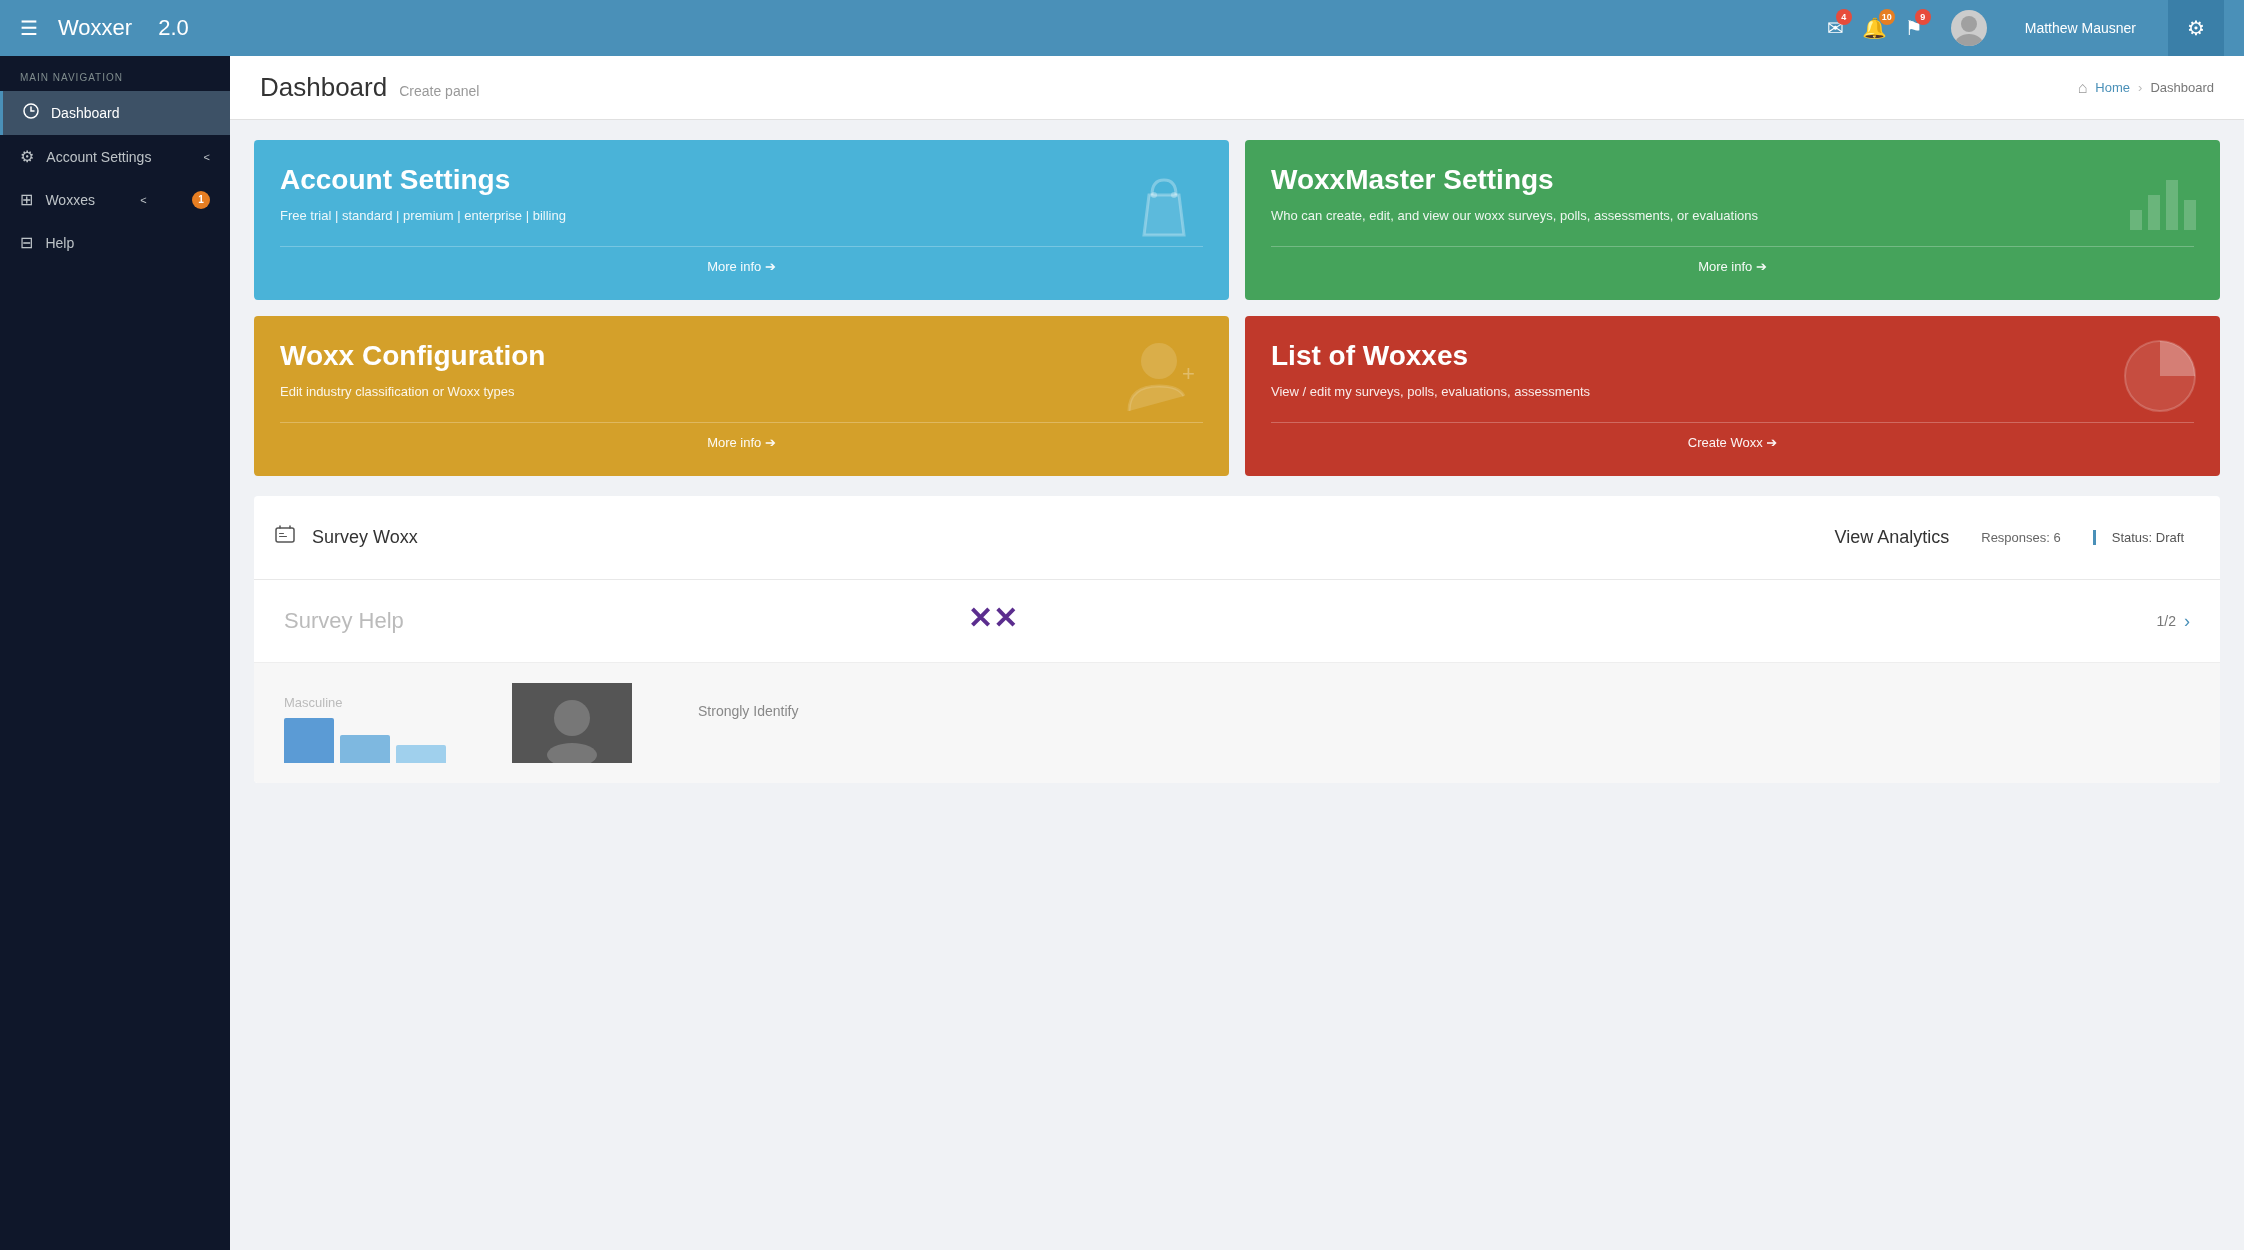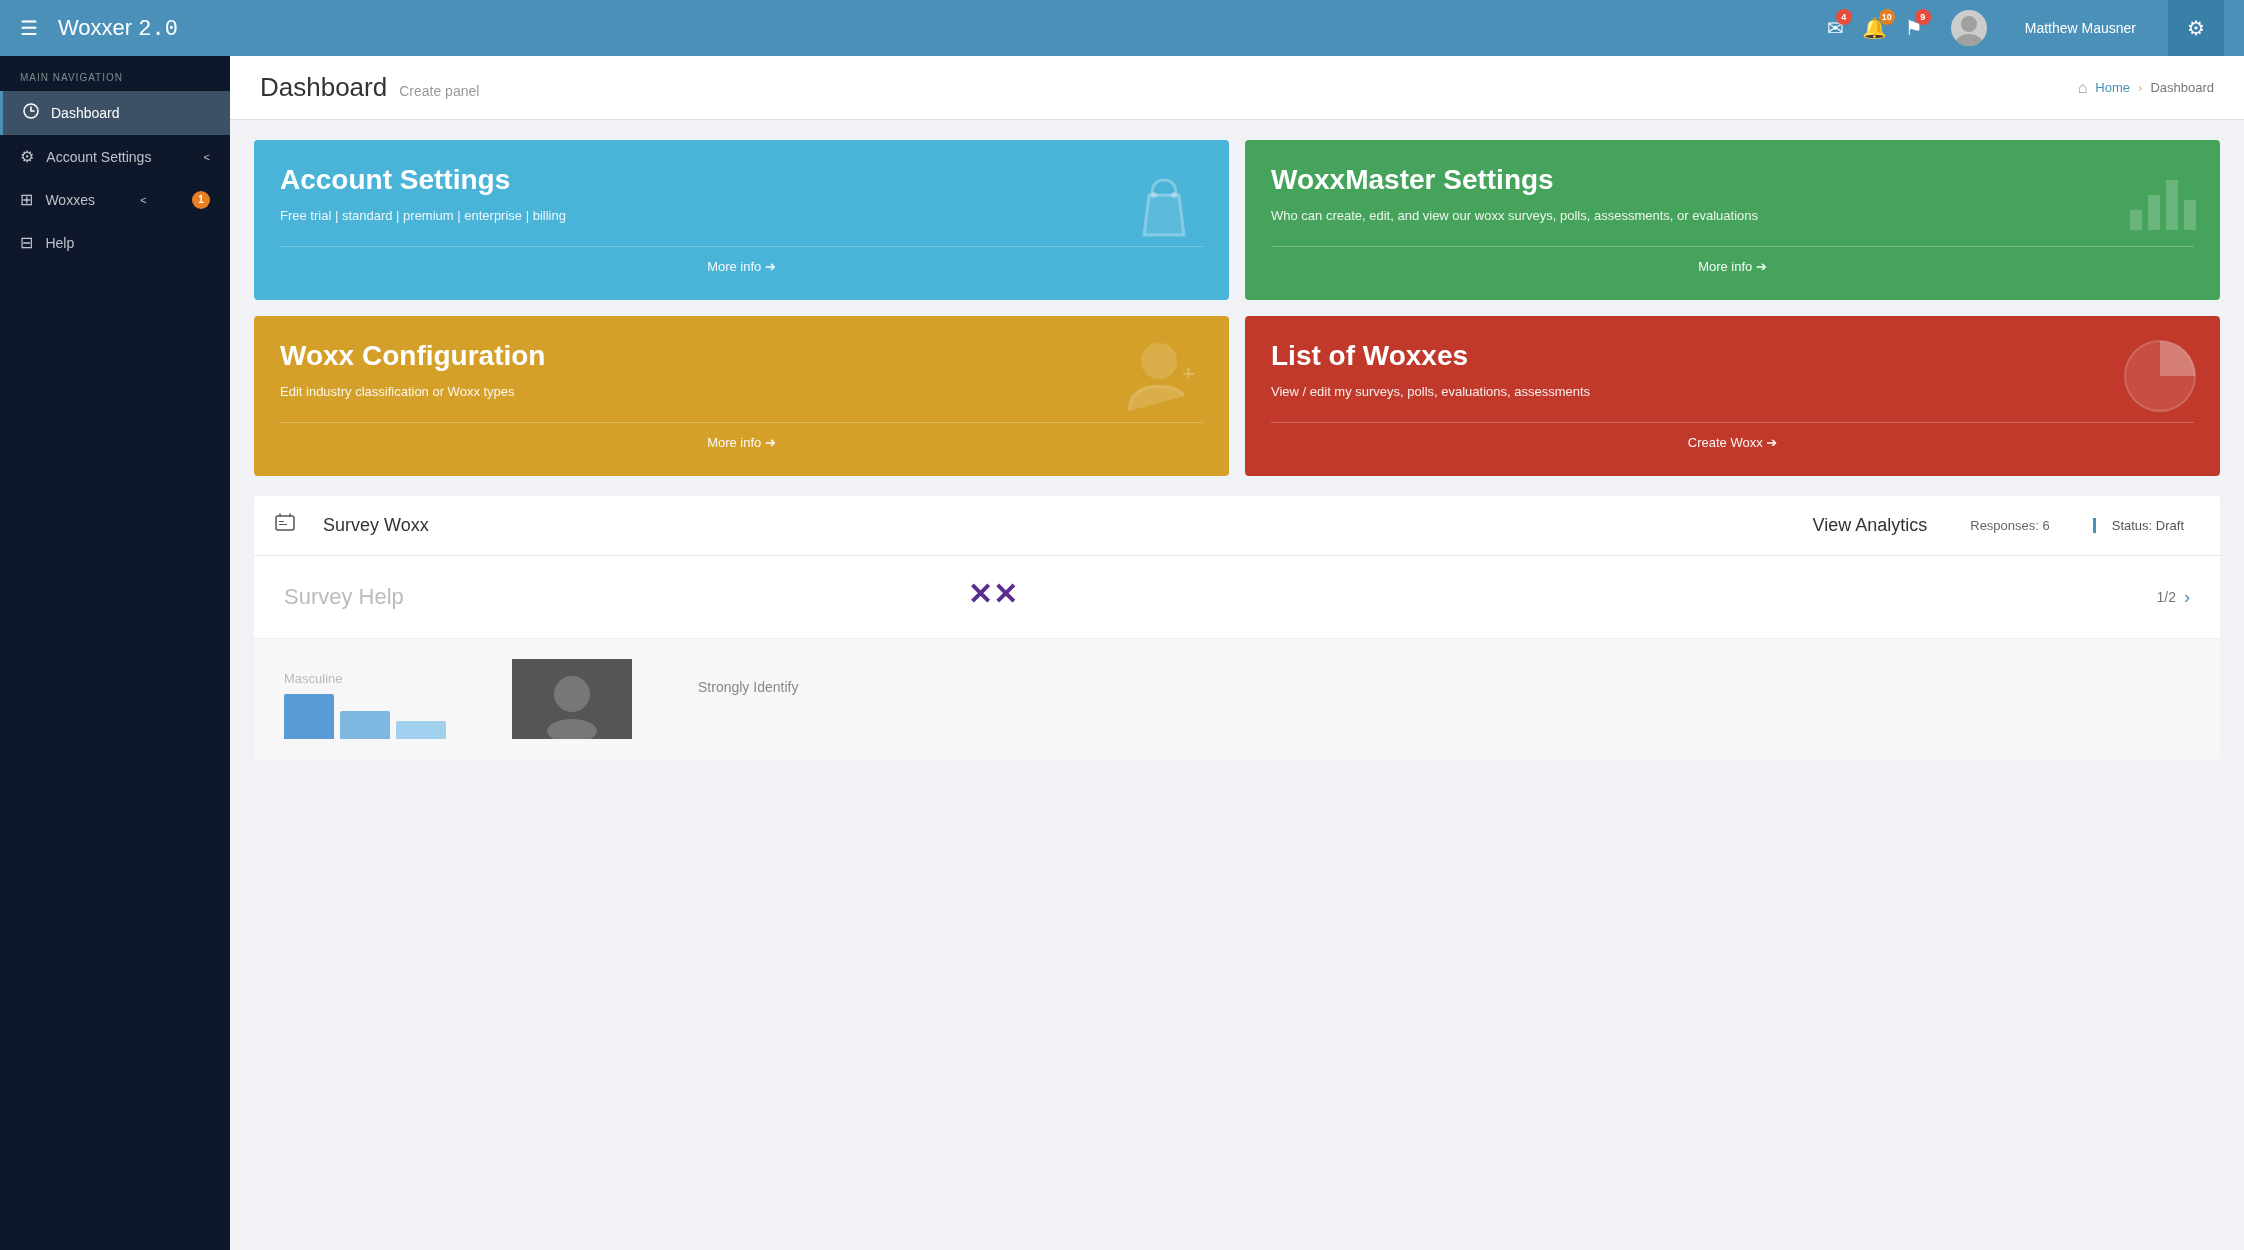--- a/index.html
+++ b/index.html
@@ -233,23 +233,23 @@
     
     .survey-section {
       background: white;
       margin: 0 24px 20px;
       border-radius: 4px;
       overflow: hidden;
     }
     .survey-header {
       display: flex;
       align-items: center;
-      padding: 16px 20px;
+      padding: 28px 20px;
       border-bottom: 1px solid #e8e8e8;
-      gap: 27px;
+      gap: 16px;
     }
     .survey-icon { font-size: 20px; color: #555; }
     .survey-title { font-size: 18px; color: #333; font-weight: 400; flex: 1; }
     .survey-analytics {
       font-size: 18px;
       color: #333;
       cursor: pointer;
     }
     .survey-responses {
       font-size: 13px;
@@ -318,21 +318,21 @@
       padding: 20px 0 0 0;
     }
   </style>
 </head>
 <body>
 
 <div class="topbar">
   <span class="topbar-menu-icon">☰</span>
   <div class="topbar-logo">
     <span>Woxxer</span>
-    <span style="font-weight:300; margin-left:0;font-family:Liberation Mono, monospace;">2.0</span>
+    <span style="font-weight:300; margin-left:20px;">2.0</span>
   </div>
   <div class="topbar-icons">
     <div class="topbar-icon-wrap">
       ✉
       <span class="badge">4</span>
     </div>
     <div class="topbar-icon-wrap">
       🔔
       <span class="badge orange">10</span>
     </div>

